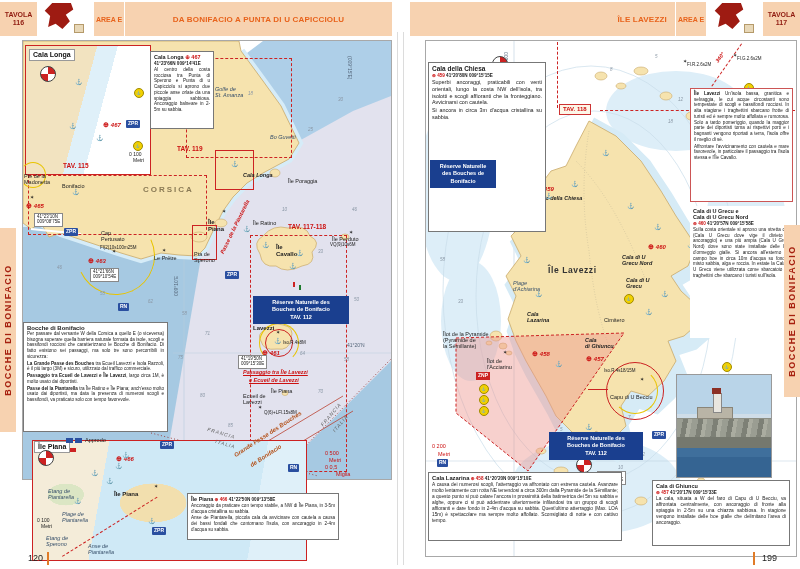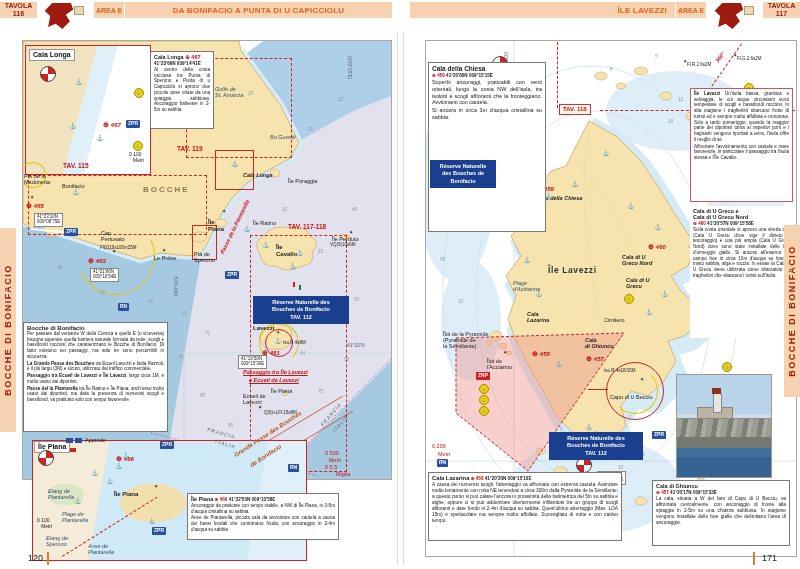--- a/index.html
+++ b/index.html
@@ -1,19 +1,19 @@
 <!DOCTYPE html>
 <html><head>
 <meta charset="utf-8">
 <style>
   html,body{margin:0;padding:0}
   body{width:800px;height:569px;position:relative;background:#fff;font-family:"Liberation Sans",sans-serif;overflow:hidden}
   .abs{position:absolute}
   
-  .hdr{position:absolute;top:2px;height:16px;display:flex;z-index:9}
+  .hdr{position:absolute;top:2px;height:34px;display:flex;z-index:9}
   .hdr .cell{background:#f7d2b0;display:flex;align-items:center;justify-content:center}
   .tavola{width:37px;flex-direction:column;color:#8f1a0f;font-weight:bold;font-size:7px;line-height:1.2;text-align:center}
   .thumb{width:54px;background:#fff;position:relative;margin:0 1px}
   .thumb .blob{position:absolute;left:4px;top:1px;width:34px;height:26px;background:#9e1b12;clip-path:polygon(30% 0,85% 0,92% 25%,70% 45%,82% 70%,60% 100%,40% 80%,18% 92%,24% 50%,8% 30%)}
   .thumb .mark{position:absolute;right:8px;bottom:3px;width:8px;height:7px;background:#e8d8b8;border:0.5px solid #b59a6a}
   .areae{width:30px;color:#e8631c;font-weight:bold;font-size:7px;margin:0 1px}
   .hdrtitle{color:#e8631c;font-weight:bold;font-size:8px;letter-spacing:.2px;padding:0 8px;flex:1;display:flex;align-items:center}
   .hdrtitle.right{justify-content:flex-end}
   
   .vstrip{position:absolute;width:16px;background:#f7d2b0;display:flex;align-items:center;justify-content:center;z-index:8}
@@ -117,21 +117,21 @@
 <div class="vstrip" style="left:0;top:228px;height:204px">
     <span>BOCCHE DI BONIFACIO</span>
   </div>
 <div class="vstrip" style="left:784px;top:225px;height:172px">
     <span>BOCCHE DI BONIFACIO</span>
   </div>
 
 <div class="pagenum" style="left:28px">120</div>
 <div class="obar" style="left:47px"></div>
 <div class="obar" style="left:753px"></div>
-<div class="pagenum" style="left:762px">171</div>
+<div class="pagenum" style="left:762px">199</div>
 
 <div class="chart" style="left:22px;top:40px;width:368px;height:438px">
   <svg width="368" height="438" viewBox="0 0 368 438">
     <rect width="368" height="438" fill="#ffffff"></rect>
     <polygon points="150,70 368,20 368,438 95,438" fill="#e2e2ee"></polygon>
     <polygon points="0,182 178,216 140,438 0,438" fill="#a6c9e2"></polygon>
     <polygon points="368,320 368,438 250,438" fill="#a6c9e2"></polygon>
     <polygon points="216,18 240,0 368,0 368,55 330,70 276,100 258,64 240,40" fill="#aecfe8"></polygon>
     <line x1="161" y1="200" x2="161" y2="438" stroke="#b9cedd" stroke-width="0.6"></line>
     <line x1="150" y1="312" x2="368" y2="312" stroke="#b9cedd" stroke-width="0.5"></line>
@@ -289,21 +289,21 @@
 <div class="abs" style="left:0;top:0;width:800px;height:569px;z-index:4;pointer-events:none">
     <span class="m geo" style="left: 24px; top: 173px;">Pte de la
 Madonetta</span>
     <span class="m geo" style="left: 62px; top: 183px;">Bonifacio</span>
     <span class="m anchor" style="left: 72px; top: 189px;">⚓</span>
     <span class="m light" style="left: 30px; top: 195px;">✶</span>
     <span class="m wp" style="left: 26px; top: 202px;">465</span>
     <span class="m coordbox" style="left: 34px; top: 213px;">41°23'10N
 009°08'75E</span>
     <span class="m zpr" style="left: 64px; top: 228px;">ZPR</span>
-    <span class="m region" style="left: 143px; top: 186px;">BOCCHE</span>
+    <span class="m region" style="left: 143px; top: 186px;">CORSICA</span>
     <span class="m geo" style="left: 101px; top: 230px;">Cap
 Pertusato</span>
     <span class="m light" style="left: 112px; top: 249px;">✶</span>
     <span class="m wp" style="left: 88px; top: 257px;">463</span>
     <span class="m lightlbl" style="left: 100px; top: 246px;">Fl(2)10s100m25M</span>
     <span class="m coordbox" style="left: 90px; top: 268px;">41°21'66N
 009°10'54E</span>
     <span class="m rn" style="left: 118px; top: 303px;">RN</span>
     <span class="m geo" style="left: 154px; top: 255px;">Le Prêtre</span>
     <span class="m light" style="left: 162px; top: 248px;">✶</span>

